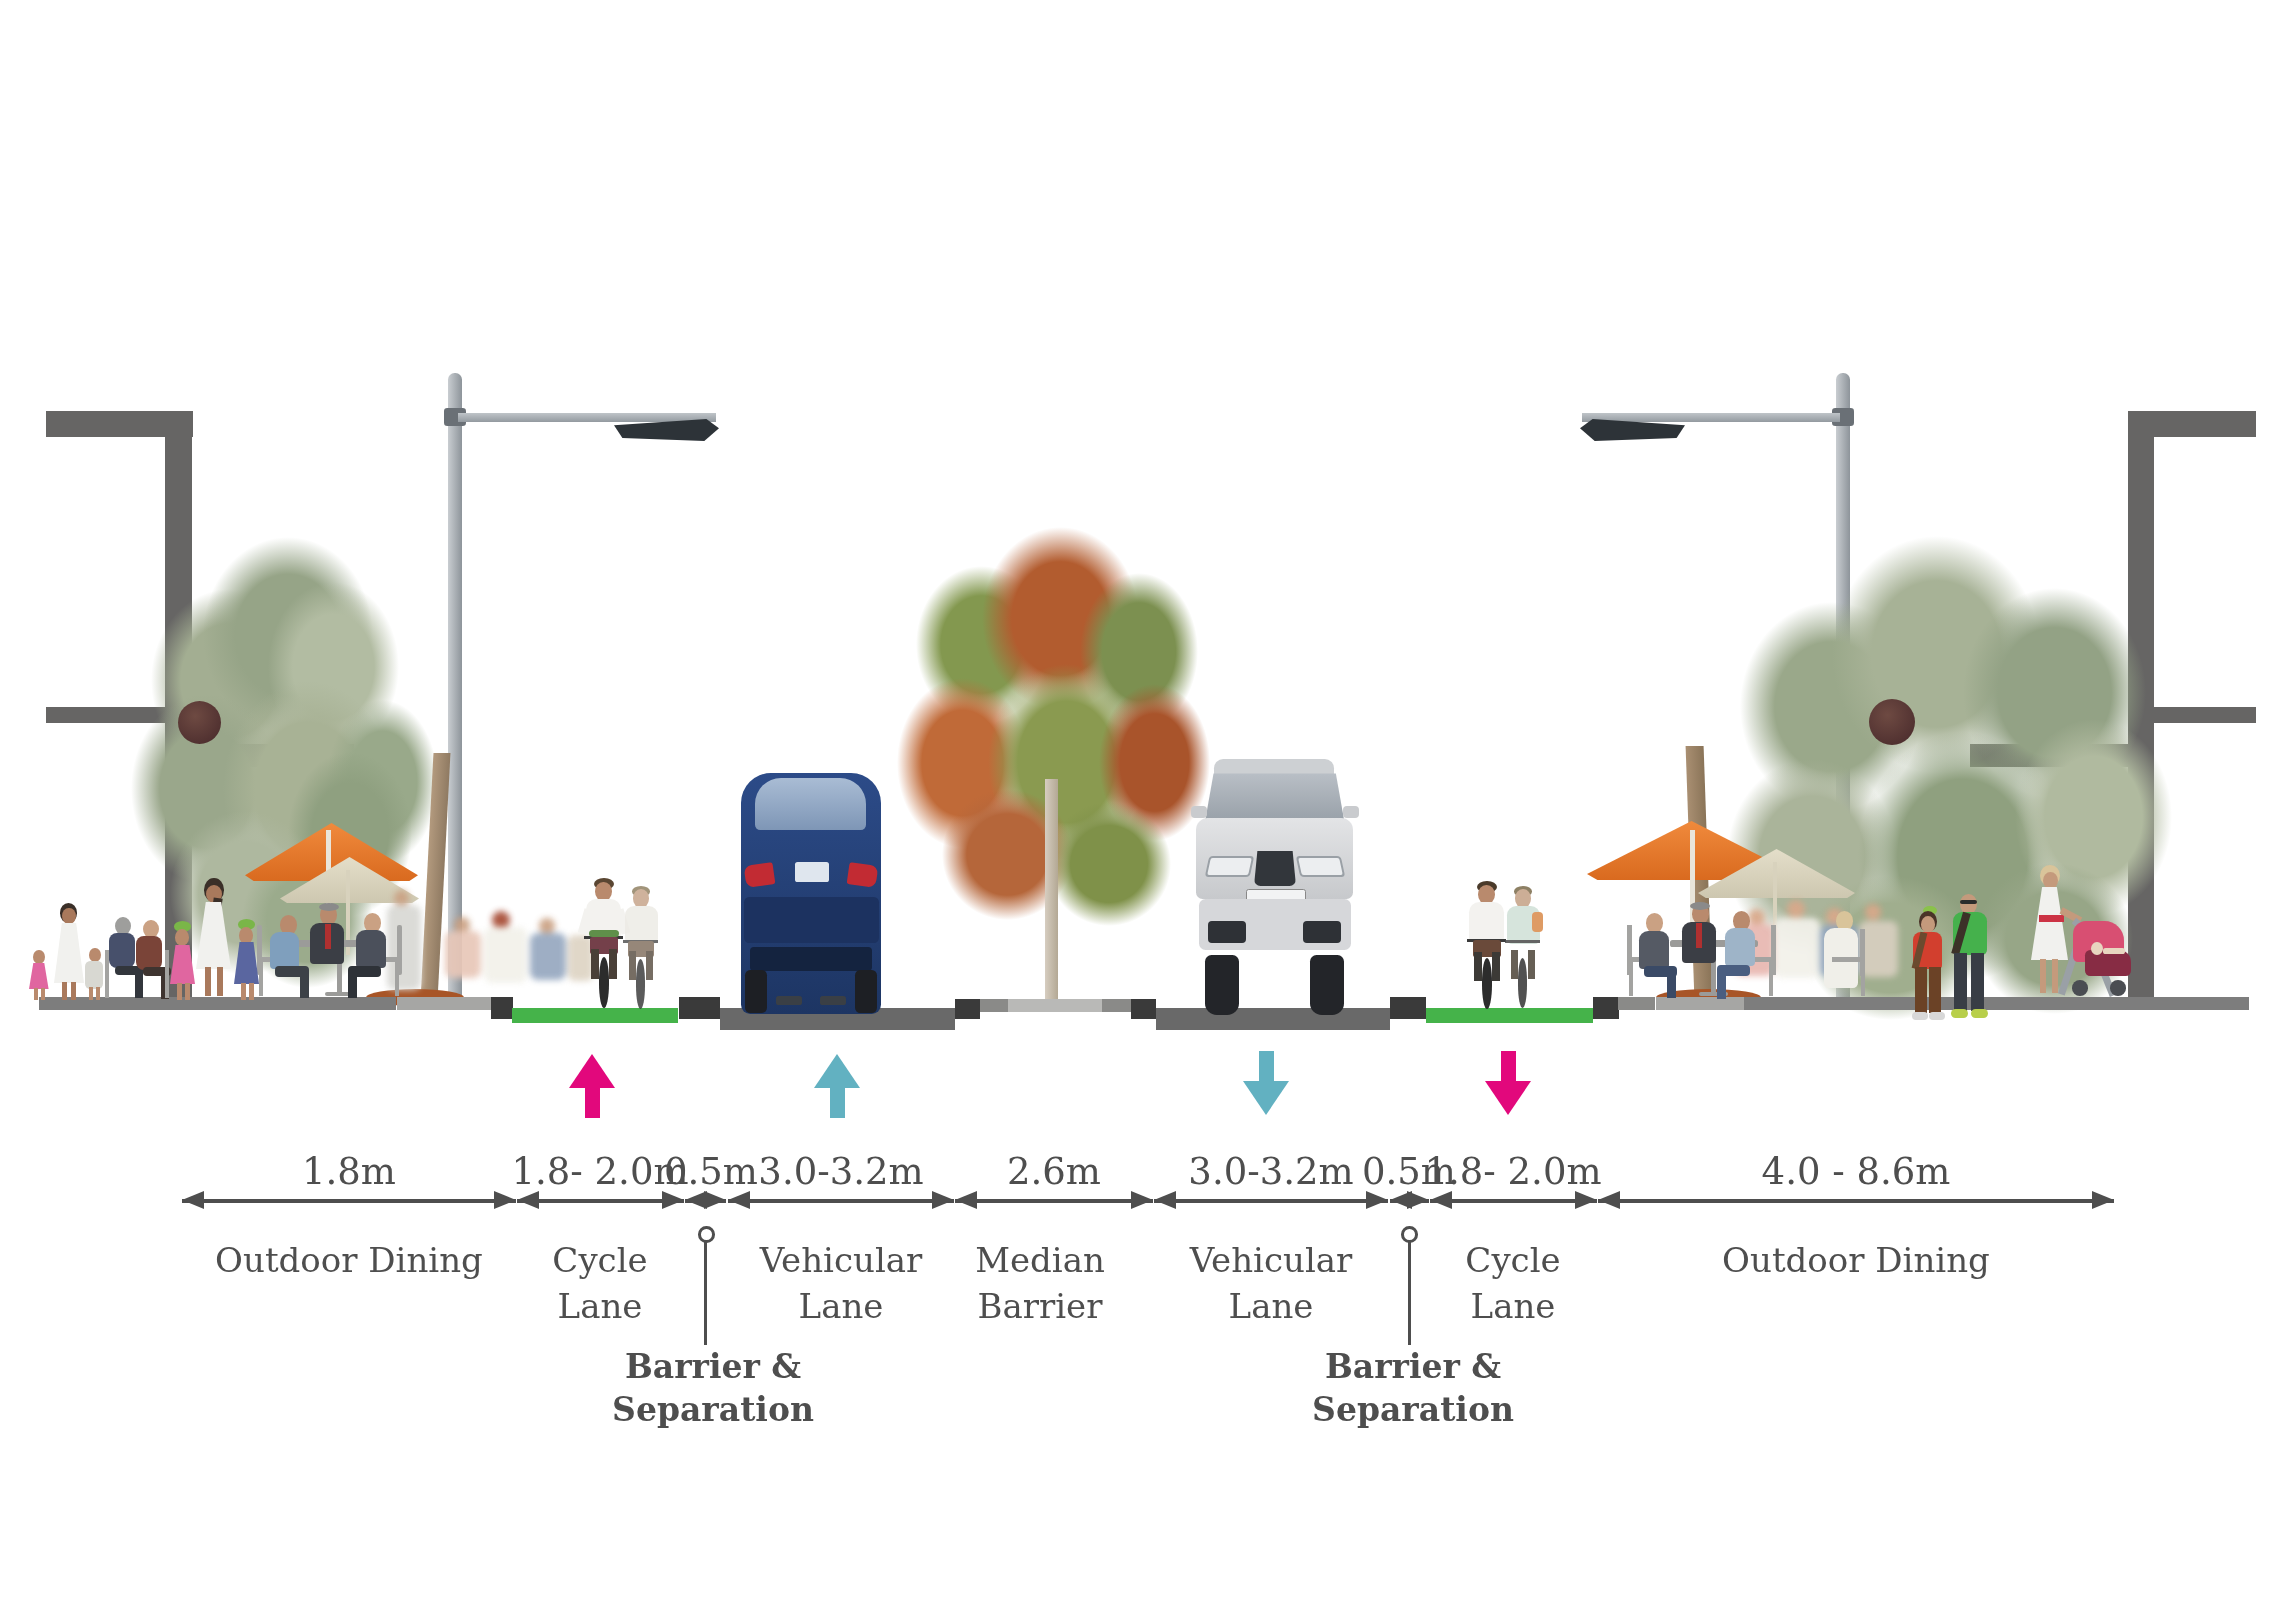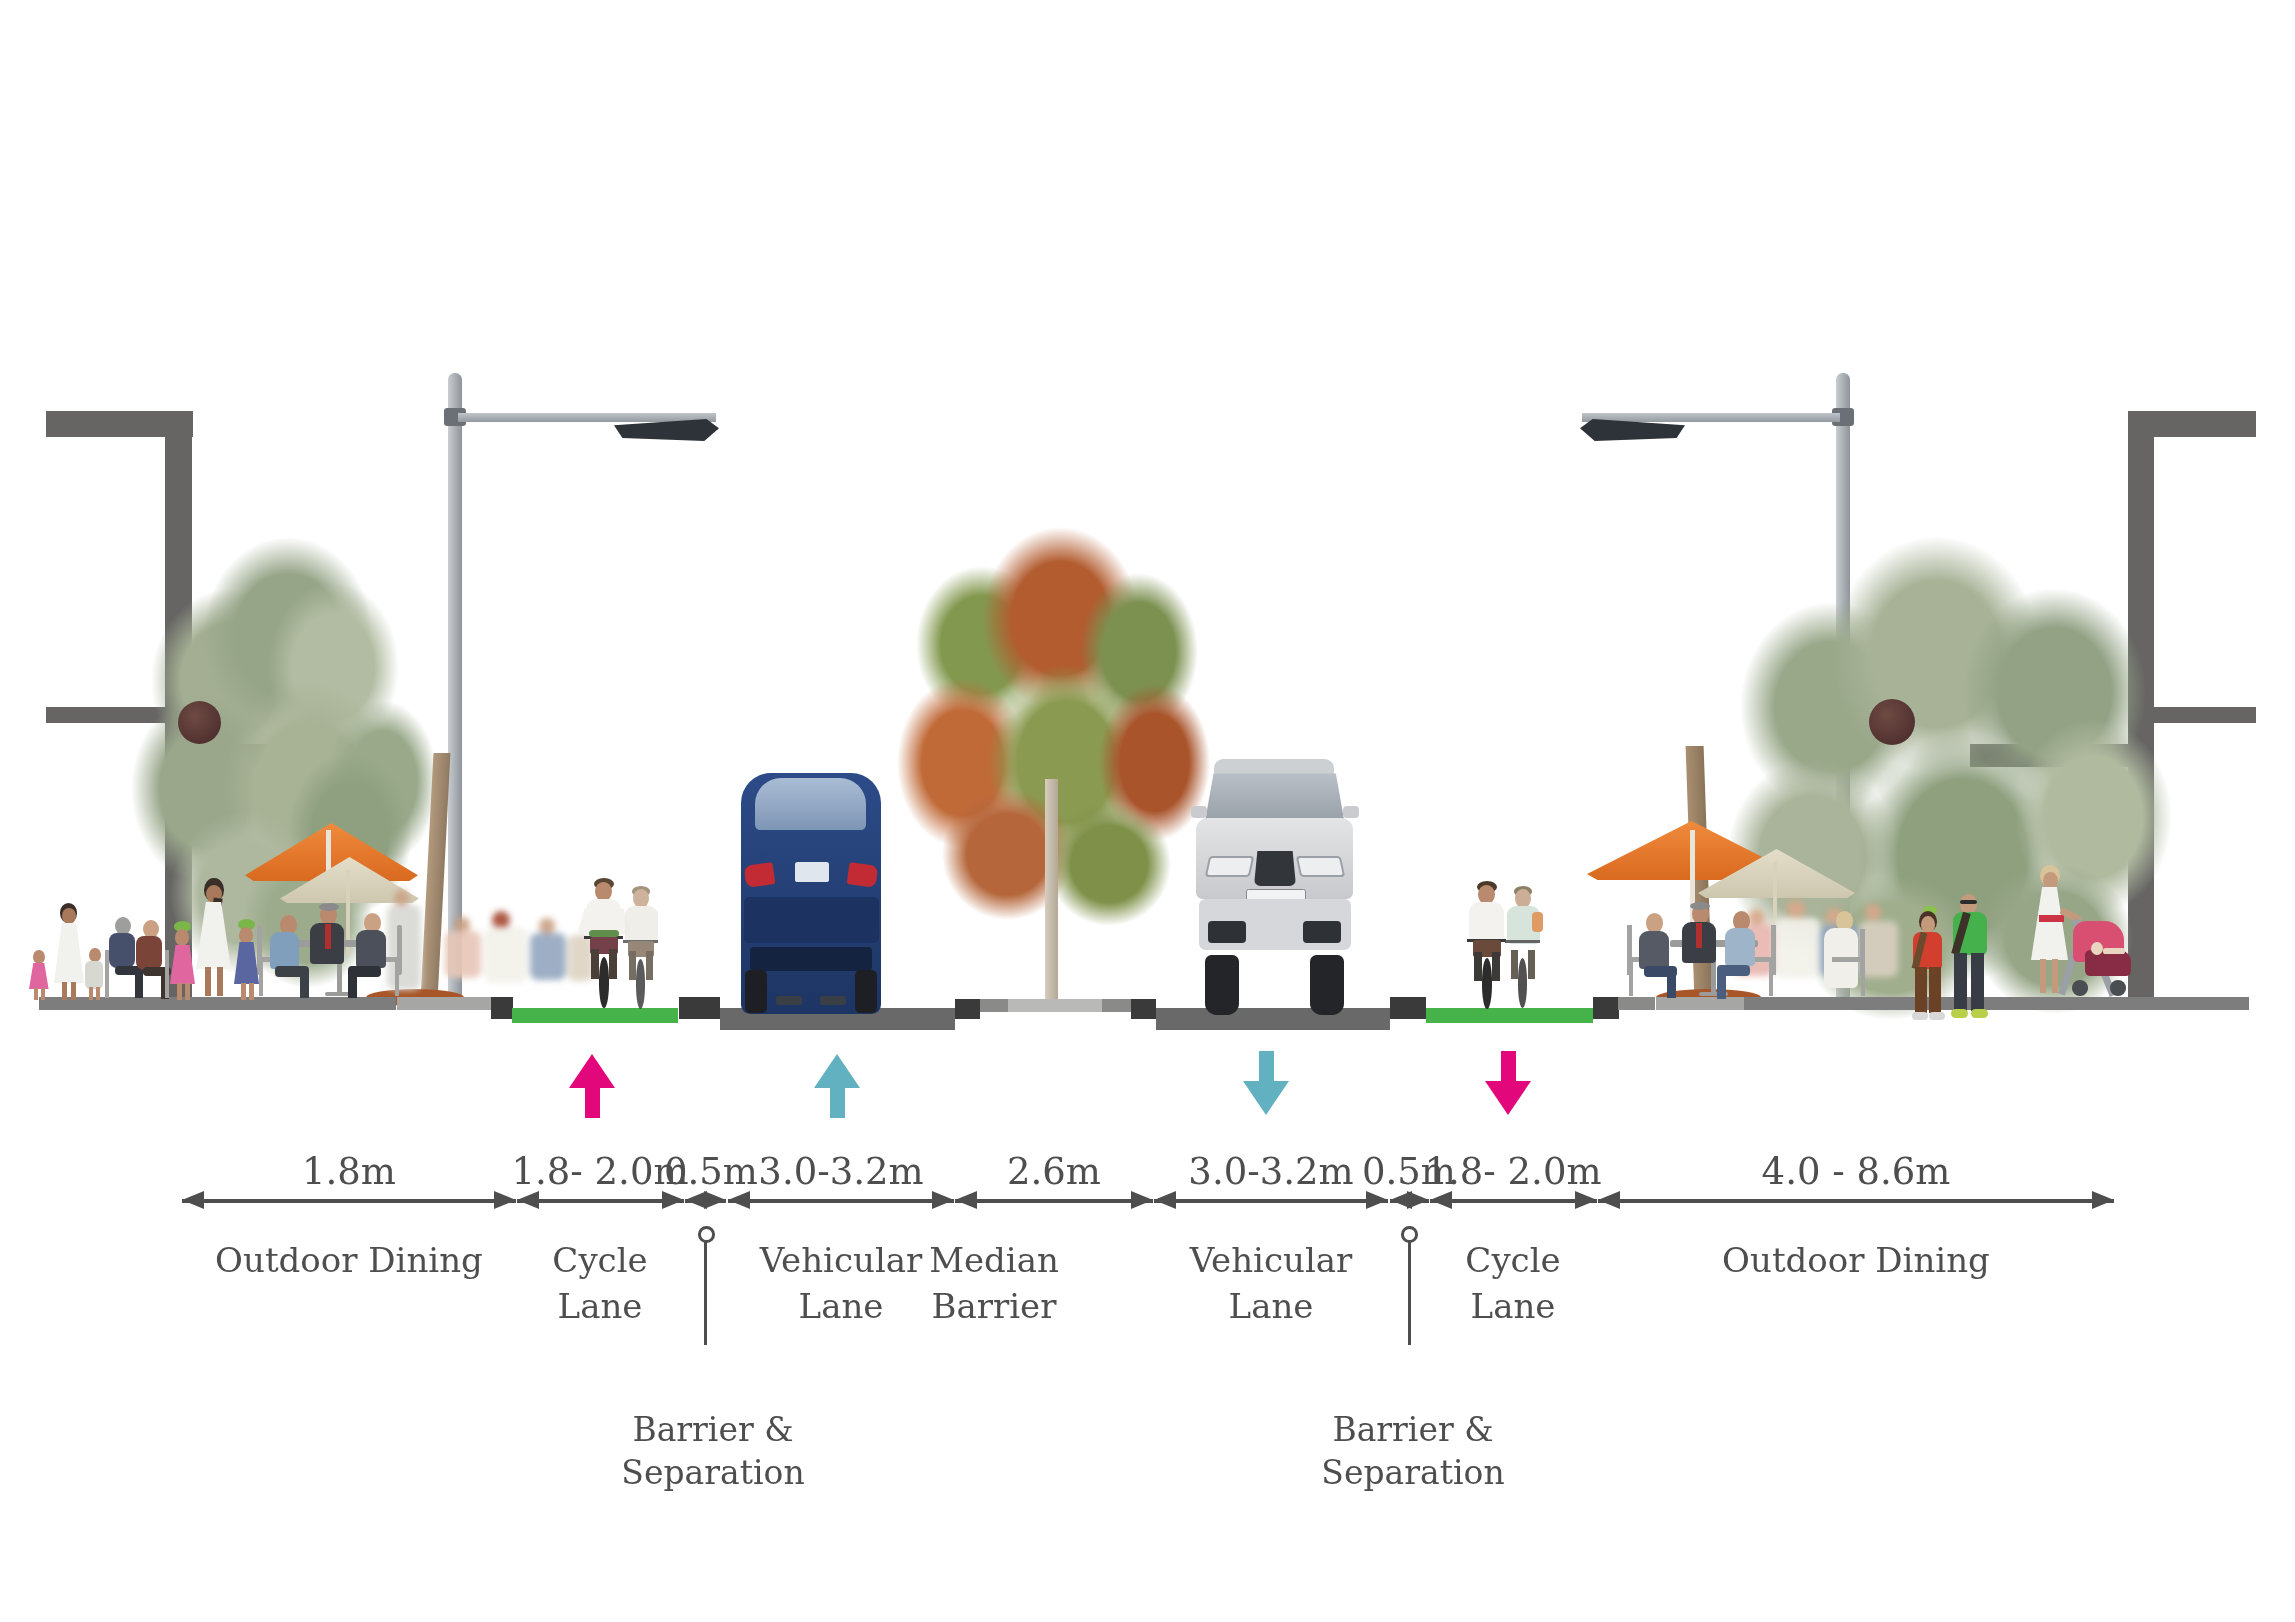--- a/index.html
+++ b/index.html
@@ -9,22 +9,22 @@
   
   .dim-seg{position:absolute;top:1199px;height:3.9px;background:var(--ink);}
   .dim-seg::before{content:"";position:absolute;left:0;top:-7.9px;width:0;height:0;
     border-top:9.8px solid transparent;border-bottom:9.8px solid transparent;border-right:22px solid var(--ink);}
   .dim-seg::after{content:"";position:absolute;right:0;top:-7.9px;width:0;height:0;
     border-top:9.8px solid transparent;border-bottom:9.8px solid transparent;border-left:22px solid var(--ink);}
   .dim-label{position:absolute;top:1150px;transform:translateX(-50%);font-size:37px;color:var(--ink);white-space:nowrap;}
   .lane-label{position:absolute;top:1237px;transform:translateX(-50%);font-size:34px;line-height:46px;
     color:var(--ink);text-align:center;white-space:nowrap;}
   .lane-label span{display:block;}
-  .callout-label{position:absolute;top:1408px;transform:translateX(-50%);font-size:33px;line-height:43px;
-    color:var(--ink);text-align:center;white-space:nowrap;}
+  .callout-label{position:absolute;top:1345px;transform:translateX(-50%);font-size:33px;line-height:43px;
+    color:var(--ink);text-align:center;white-space:nowrap;font-weight:bold;}
   .callout-label span{display:block;}
   .callout-circle{position:absolute;width:10.5px;height:10.5px;border:3.3px solid var(--ink);border-radius:50%;background:#fff;}
   .callout-stem{position:absolute;width:2.6px;background:var(--ink);}
   
   .flow{position:absolute;width:47px;}
   .flow .hu{width:0;height:0;border-left:23.6px solid transparent;border-right:23.6px solid transparent;border-bottom:34px solid currentColor;}
   .flow .hd{width:0;height:0;border-left:23.6px solid transparent;border-right:23.6px solid transparent;border-top:34px solid currentColor;}
   .flow .sh{width:14.4px;height:30px;background:currentColor;margin:0 auto;}
   .blob{position:absolute;border-radius:50%;}
   .soft{filter:blur(3.3px);opacity:.92;}
@@ -447,21 +447,21 @@
     <span>Outdoor Dining</span>
   </div>
   <div class="lane-label" style="left:600px;">
     <span>Cycle</span>
     <span>Lane</span>
   </div>
   <div class="lane-label" style="left:841px;">
     <span>Vehicular</span>
     <span>Lane</span>
   </div>
-  <div class="lane-label" style="left:994px;">
+  <div class="lane-label" style="left:1040px;">
     <span>Median</span>
     <span>Barrier</span>
   </div>
   <div class="lane-label" style="left:1271px;">
     <span>Vehicular</span>
     <span>Lane</span>
   </div>
   <div class="lane-label" style="left:1513px;">
     <span>Cycle</span>
     <span>Lane</span>

